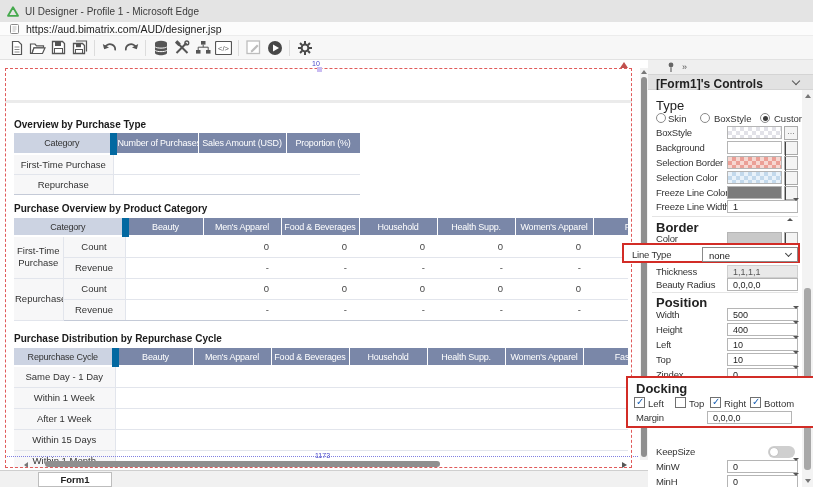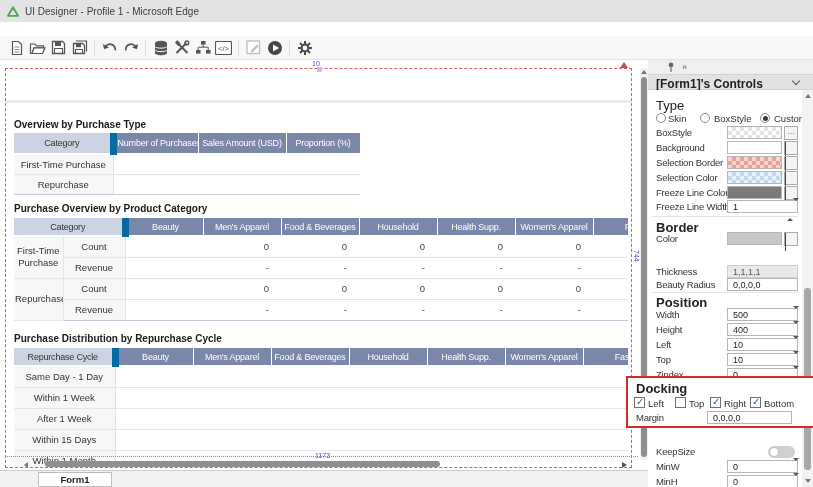--- a/index.html
+++ b/index.html
@@ -107,20 +107,27 @@
 
 <div id="app">
 
   <div class="titlebar">
     <svg width="12" height="11">
         <path d="M6 1.2 L11 9.8 H1 Z" fill="none" stroke="#45a94d" stroke-width="1.8" stroke-linejoin="round"></path>
       </svg>
     <span class="ttext">UI Designer - Profile 1 - Microsoft Edge</span>
   </div>
 
+  <div class="urlbar">
+    <svg width="9" height="10">
+        <rect x="0.5" y="0.5" width="8" height="9" rx="1" fill="#fff" stroke="#8a8a8a"></rect>
+        <path d="M2.5 3h4M2.5 5h4M2.5 7h3" stroke="#aaa" stroke-width="0.8"></path>
+      </svg>
+    <span class="utext">https://aud.bimatrix.com/AUD/designer.jsp</span>
+  </div>
 
   <div class="toolbar">
     <div class="tbtn">
         <svg width="14" height="16">
           <path d="M2.5 1.5h6l3 3v10h-9z" fill="#fff" stroke="#555" stroke-width="1.2"></path>
           <path d="M4.5 7h5M4.5 9.5h5M4.5 12h5" stroke="#8a8a8a" stroke-width="1"></path>
         </svg>
       </div>
     <div class="tbtn">
         <svg width="17" height="14">
@@ -488,20 +495,27 @@
 
       <div class="pdiv" style="top:126px;"></div>
       <span class="psec" style="top:130px;">Border</span>
 
       <div class="prow" style="top:142px;">
         <span class="plabel">Color</span>
         <span class="swatch" style="background-color: rgb(201, 201, 201);"></span>
         <span class="dropbtn"><span class="dchev"></span></span>
       </div>
 
+      <div class="redbox" style="left:-26px;top:153px;width:178px;height:20px;">
+        <span class="plabel" style="left:8px;top:4px;">Line Type</span>
+        <span class="ltselect">
+            <span class="v">none</span>
+            <span class="schev"></span>
+          </span>
+      </div>
 
       <div class="prow" style="top:175px;">
         <span class="plabel">Thickness</span>
         <span class="tfield disabled">1,1,1,1</span>
       </div>
       <div class="prow" style="top:188px;">
         <span class="plabel">Beauty Radius</span>
         <span class="tfield">0,0,0,0</span>
       </div>
 

